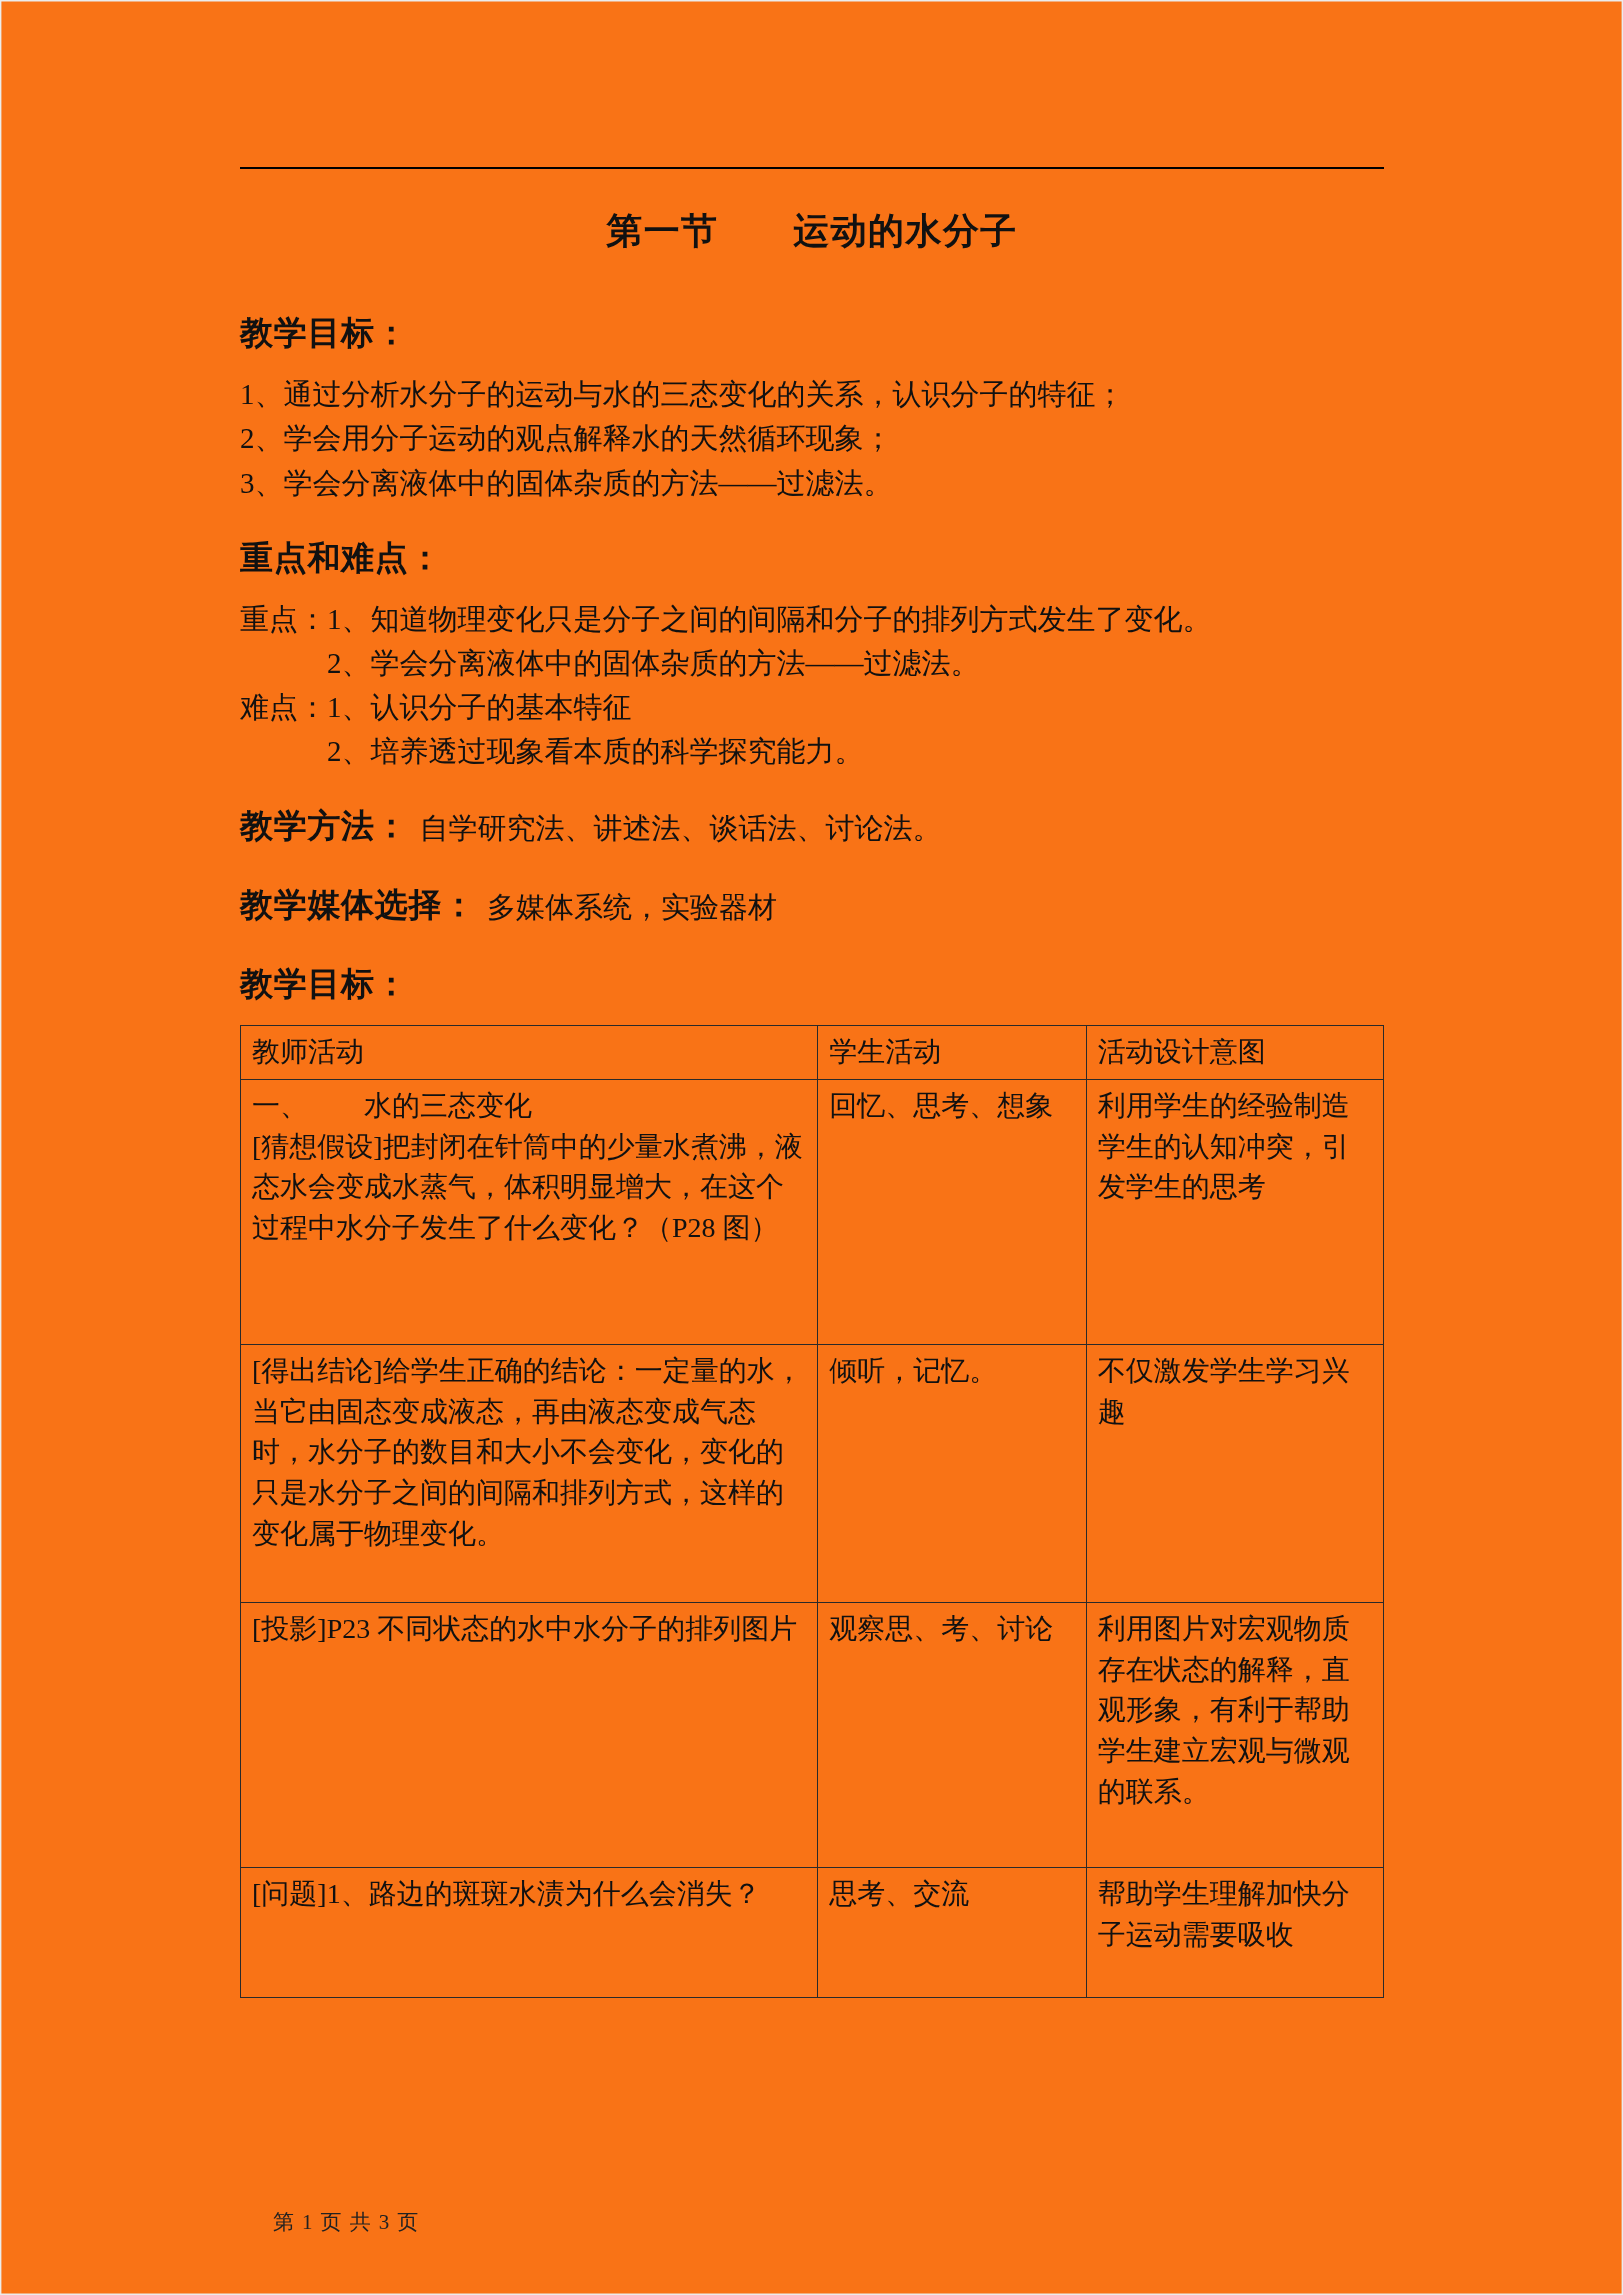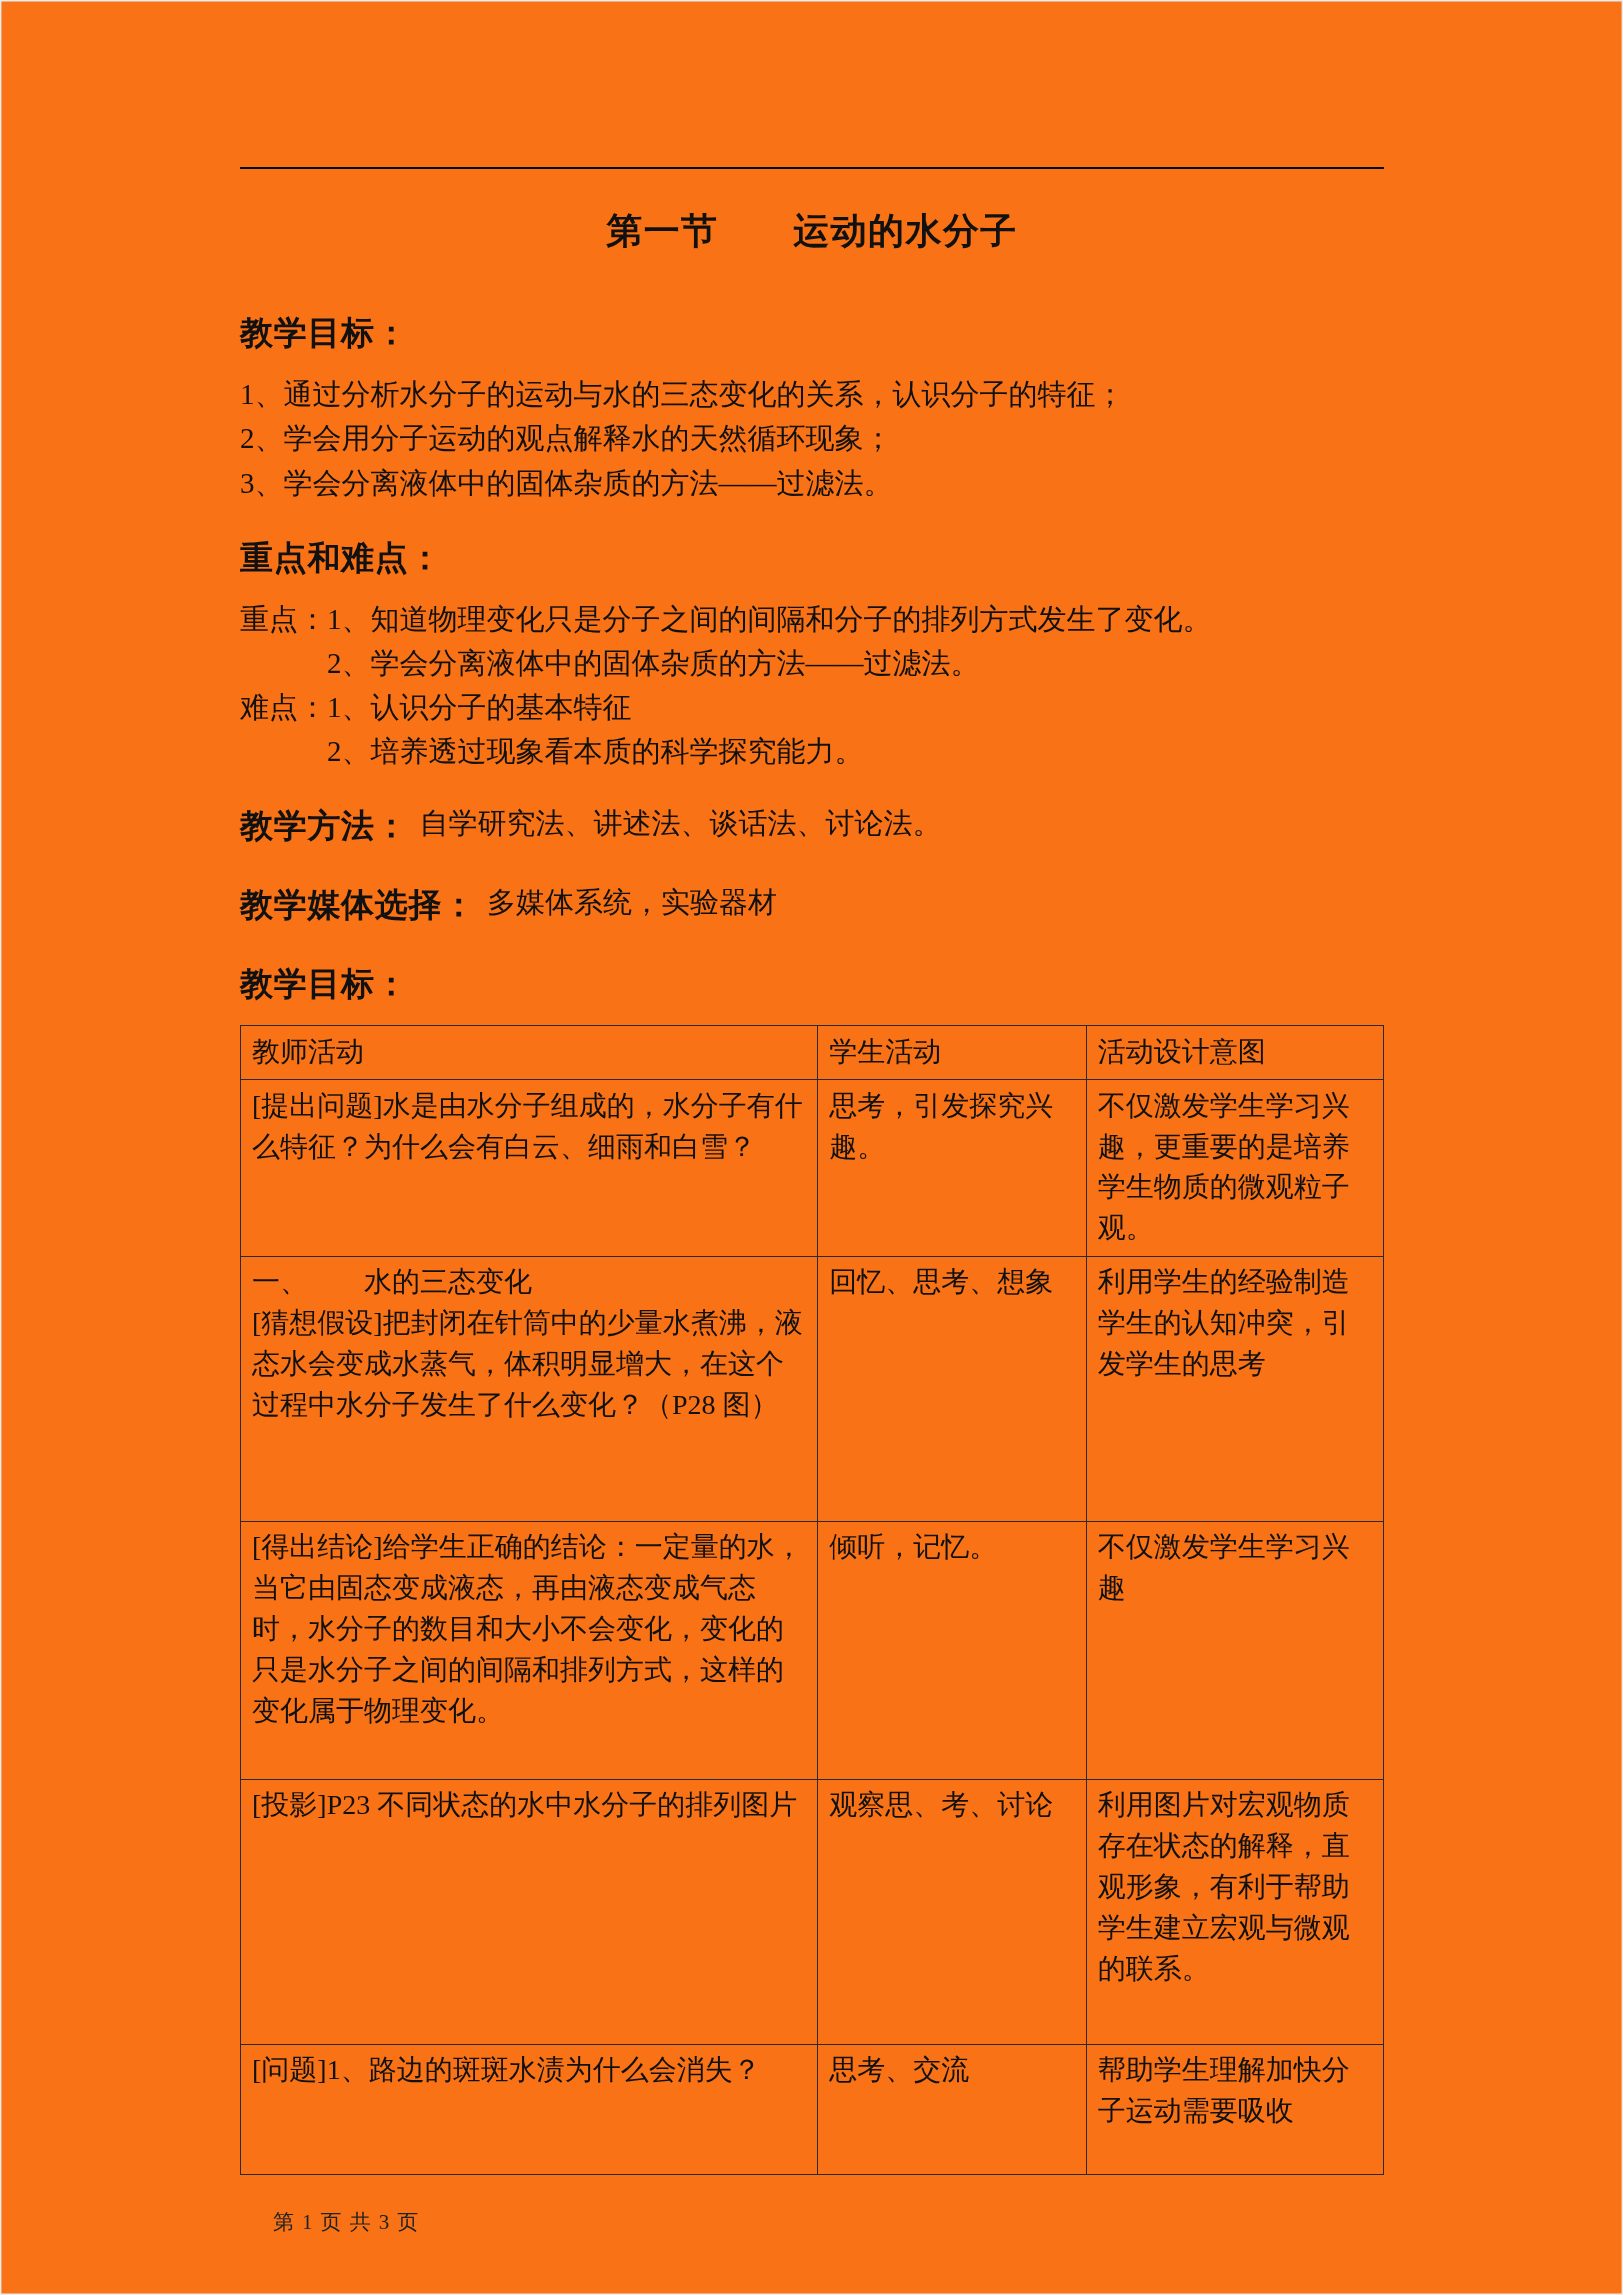--- a/index.html
+++ b/index.html
@@ -16,21 +16,21 @@
   }
   .top-rule { height:0; border-top:2px solid #000; margin-bottom:38px; }
   .doc-title {
     text-align:center; font-size:36px; font-weight:bold;
     letter-spacing:1.4px; margin-bottom:55px;
   }
   .section { margin-bottom:31px; }
   .sec-heading { font-size:33px; font-weight:bold; margin-bottom:16.4px; letter-spacing:0.7px; }
   .body-line { font-size:29px; line-height:1.52; }
   .indent-1 { padding-left:87px; }
-  .inline-row { display:flex; align-items:flex-start; margin-bottom:34px; }
+  .inline-row { display:flex; align-items:flex-end; margin-bottom:34px; }
   .inline-heading { font-size:33px; font-weight:bold; white-space:nowrap; margin-right:11px; letter-spacing:0.7px; }
   .inline-text { font-size:29px; }
   .process-heading { font-size:33px; font-weight:bold; margin:6.8px 0 17.7px 0; letter-spacing:0.7px; }
 
   table.lesson {
     width:100%; border-collapse:collapse; table-layout:fixed;
   }
   table.lesson th, table.lesson td {
     border:1.4px solid #2a2a2a;
     font-size:28px; line-height:1.46;
@@ -98,25 +98,20 @@
         <col class="c3">
     </colgroup>
     <thead>
       <tr class="hdr">
         <th>教师活动</th>
         <th>学生活动</th>
         <th>活动设计意图</th>
       </tr>
     </thead>
     <tbody>
-      <tr class="r0">
-        <td>[提出问题]水是由水分子组成的，水分子有什么特征？为什么会有白云、细雨和白雪？</td>
-        <td>思考，引发探究兴趣。</td>
-        <td>不仅激发学生学习兴趣，更重要的是培养学生物质的微观粒子观。</td>
-      </tr>
       <tr class="r1">
         <td>一、　　水的三态变化
 [猜想假设]把封闭在针筒中的少量水煮沸，液态水会变成水蒸气，体积明显增大，在这个过程中水分子发生了什么变化？（P28 图）</td>
         <td>回忆、思考、想象</td>
         <td>利用学生的经验制造学生的认知冲突，引发学生的思考</td>
       </tr>
       <tr class="r2">
         <td>[得出结论]给学生正确的结论：一定量的水，当它由固态变成液态，再由液态变成气态时，水分子的数目和大小不会变化，变化的只是水分子之间的间隔和排列方式，这样的变化属于物理变化。</td>
         <td>倾听，记忆。</td>
         <td>不仅激发学生学习兴趣</td>

